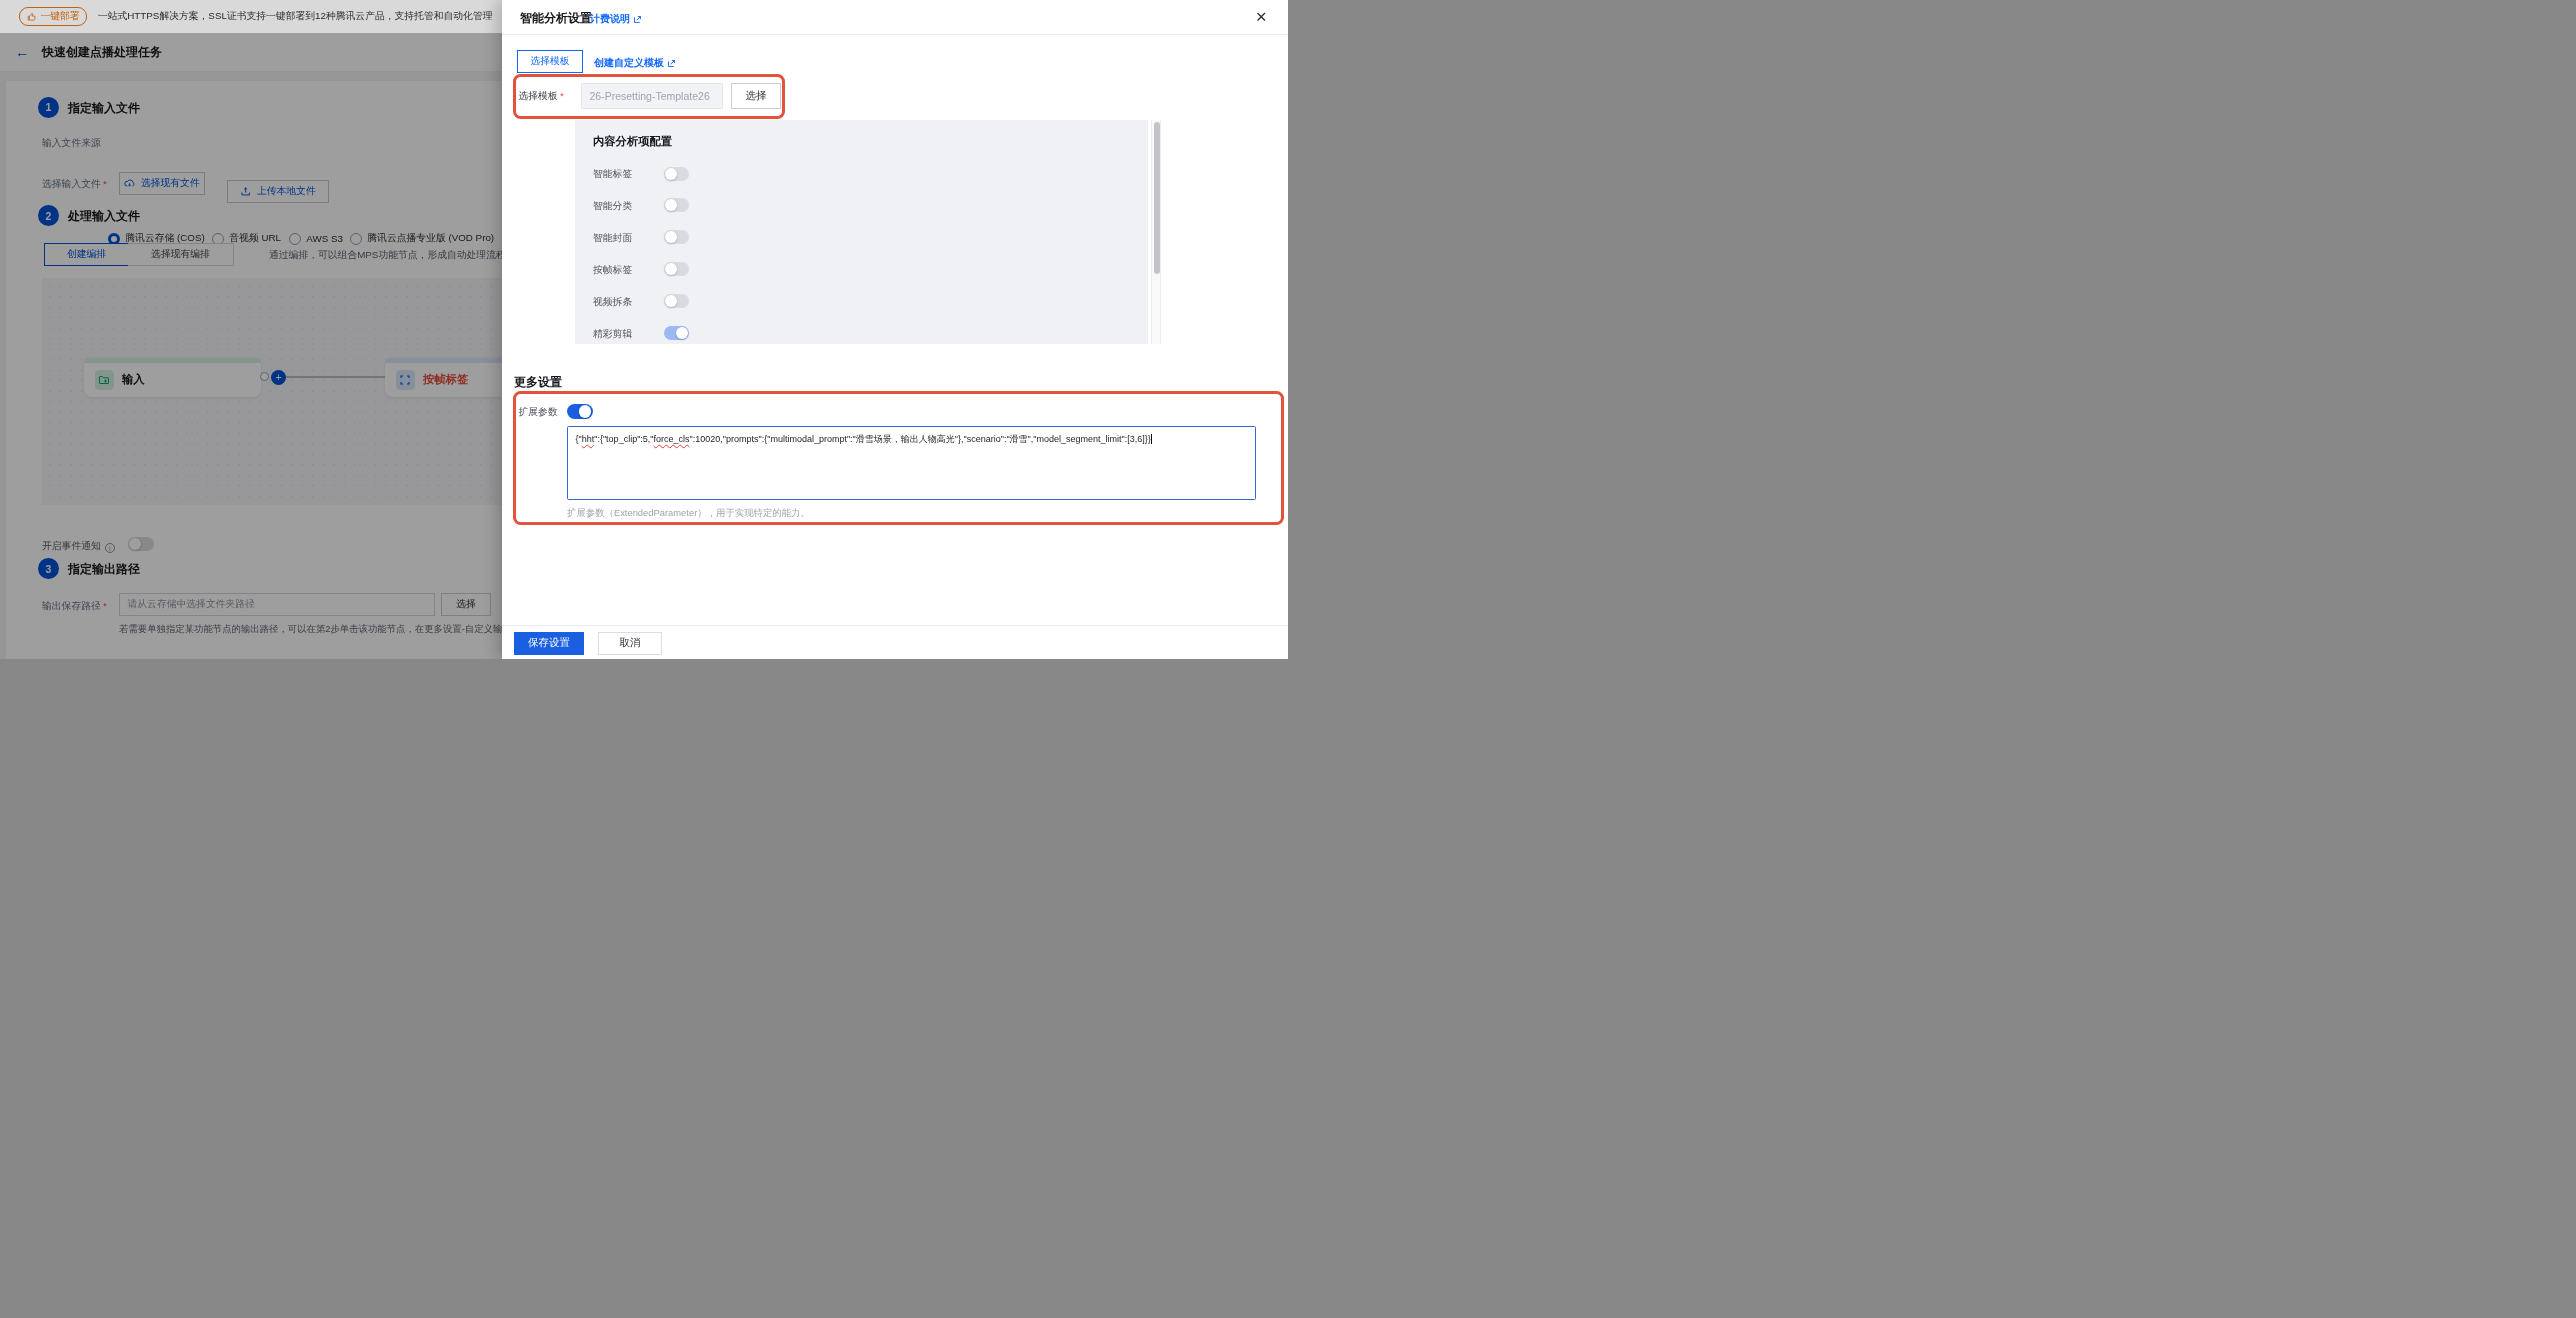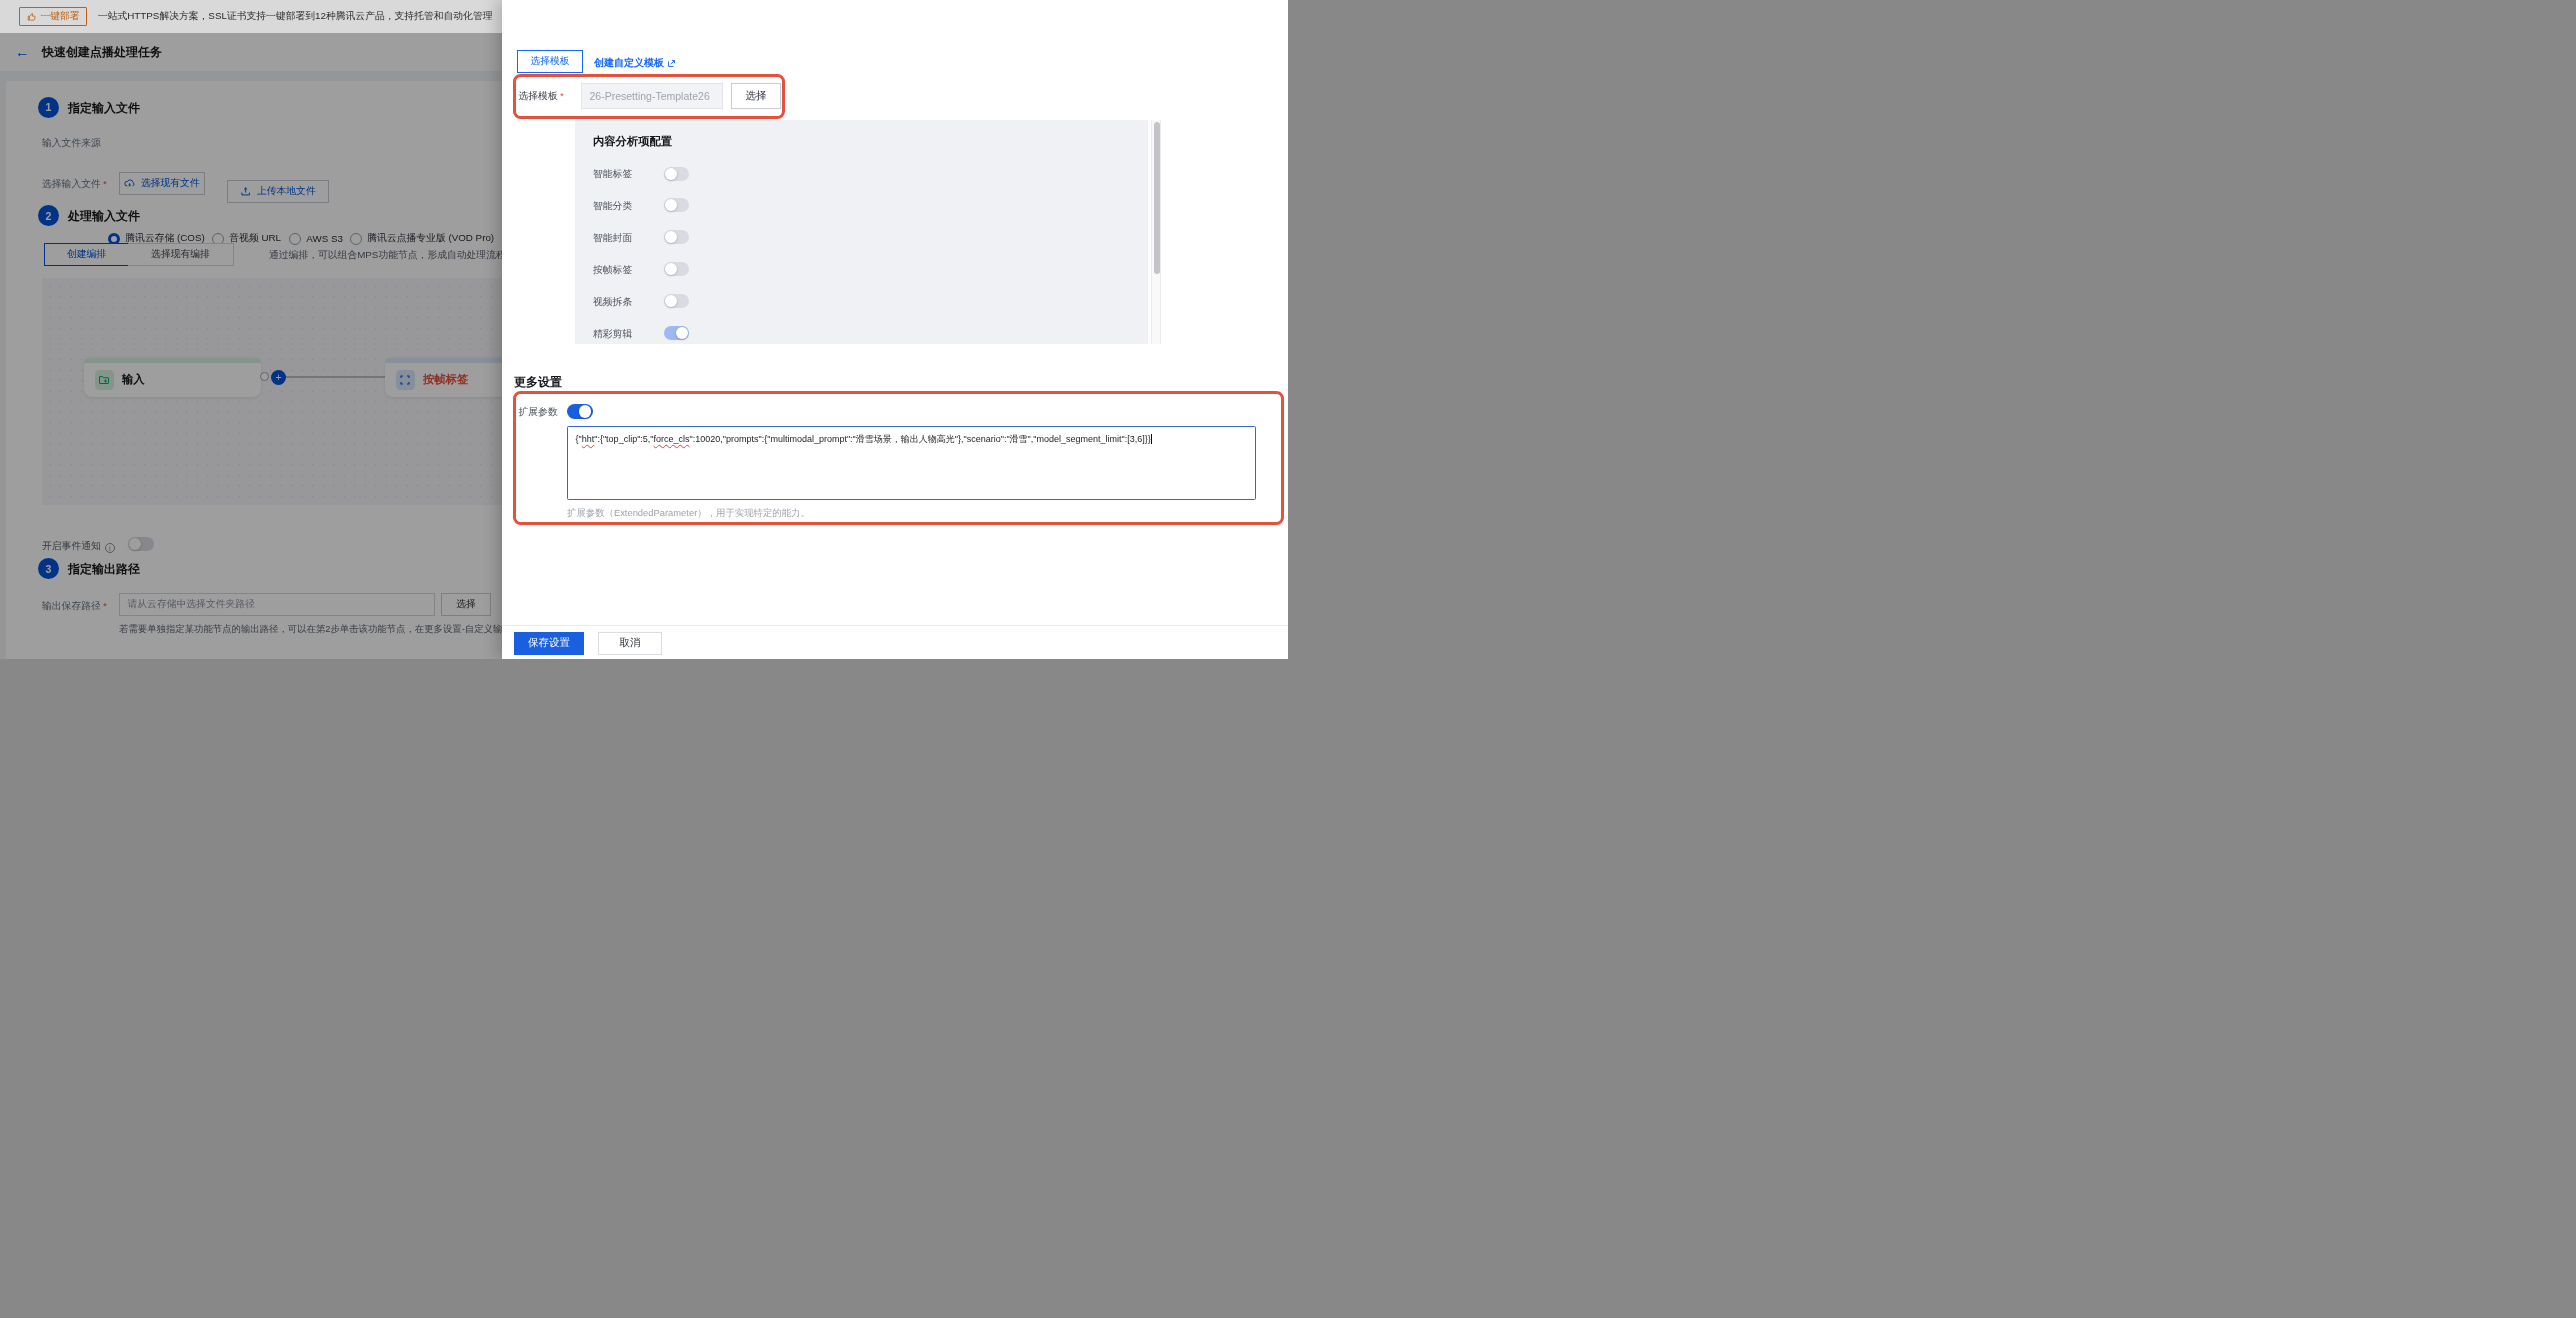--- a/index.html
+++ b/index.html
@@ -2,21 +2,21 @@
 <html style="font-size:12px"><head>
 <meta charset="utf-8">
 <style>
   html,body{margin:0;padding:0;background:#888;}
   *{box-sizing:border-box;font-family:"Liberation Sans","DejaVu Sans",sans-serif;}
   .stage{position:relative;width:1288px;height:659px;overflow:hidden;background:#f0f2f5;}
 
   
   .left-page{position:absolute;left:0;top:0;width:502px;height:659px;overflow:hidden;background:#f0f2f5;}
   .banner{position:absolute;left:0;top:0;width:100%;height:33px;background:#fff;display:flex;align-items:center;padding-left:19px;gap:10.5px;white-space:nowrap;}
-  .badge{display:inline-flex;align-items:center;gap:3.8px;border:0.8px solid #e37318;color:#e37318;font-size:9.8px;padding:2.3px 6.8px;border-radius:1px;}
+  .badge{display:inline-flex;align-items:center;gap:3.8px;border:0.8px solid #e37318;color:#e37318;font-size:9.8px;padding:2.3px 6.8px;border-radius:9px;}
   .banner-text{font-size:9.8px;color:#333;}
   .banner-link{font-size:9.8px;color:#333;cursor:pointer;}
   .page-header{position:absolute;left:0;top:33px;width:100%;height:38px;background:#fff;}
   .back-arrow{position:absolute;left:15px;top:9.8px;font-size:14.3px;color:#0052d9;line-height:18px;cursor:pointer;}
   .page-title{position:absolute;left:42px;top:9.8px;font-size:12px;font-weight:bold;color:#1a1a1a;line-height:18px;}
   .content-card{position:absolute;left:6px;top:81px;right:0;bottom:0;background:#fff;overflow:hidden;}
 
   .step-circle{position:absolute;width:21px;height:21px;border-radius:50%;background:#0052d9;color:#fff;font-size:10.5px;font-weight:bold;display:flex;align-items:center;justify-content:center;}
   .step-title{position:absolute;font-size:12px;font-weight:bold;color:#1a1a1a;}
   .form-label{position:absolute;font-size:9.8px;color:#667082;}
@@ -213,20 +213,31 @@
 
       <div class="footnote" style="top:542px;">若需要单独指定某功能节点的输出路径，可以在第2步单击该功能节点，在更多设置-自定义输出路</div>
     </div>
 
     <div class="dim dim-banner"></div>
     <div class="dim dim-body"></div>
   </div>
 
   <div class="panel">
 
+    <div class="panel-header">
+      <span class="panel-title">智能分析设置</span>
+      <span class="billing-link">
+        <span>计费说明</span>
+        <svg class="ext-link-icon" viewBox="0 0 24 24" fill="none" stroke="#1268fa" stroke-width="2.4">
+            <path d="M5 7h-1v13h13v-1"></path>
+            <path d="M10 14 20 4M13 4h7v7"></path>
+          </svg>
+      </span>
+      <span class="close-btn">✕</span>
+    </div>
 
     <div class="ptab-select">选择模板</div>
     <span class="ptab-custom">
       <span>创建自定义模板</span>
       <svg class="ext-link-icon" viewBox="0 0 24 24" fill="none" stroke="#1268fa" stroke-width="2.4">
           <path d="M5 7h-1v13h13v-1"></path>
           <path d="M10 14 20 4M13 4h7v7"></path>
         </svg>
     </span>
 

